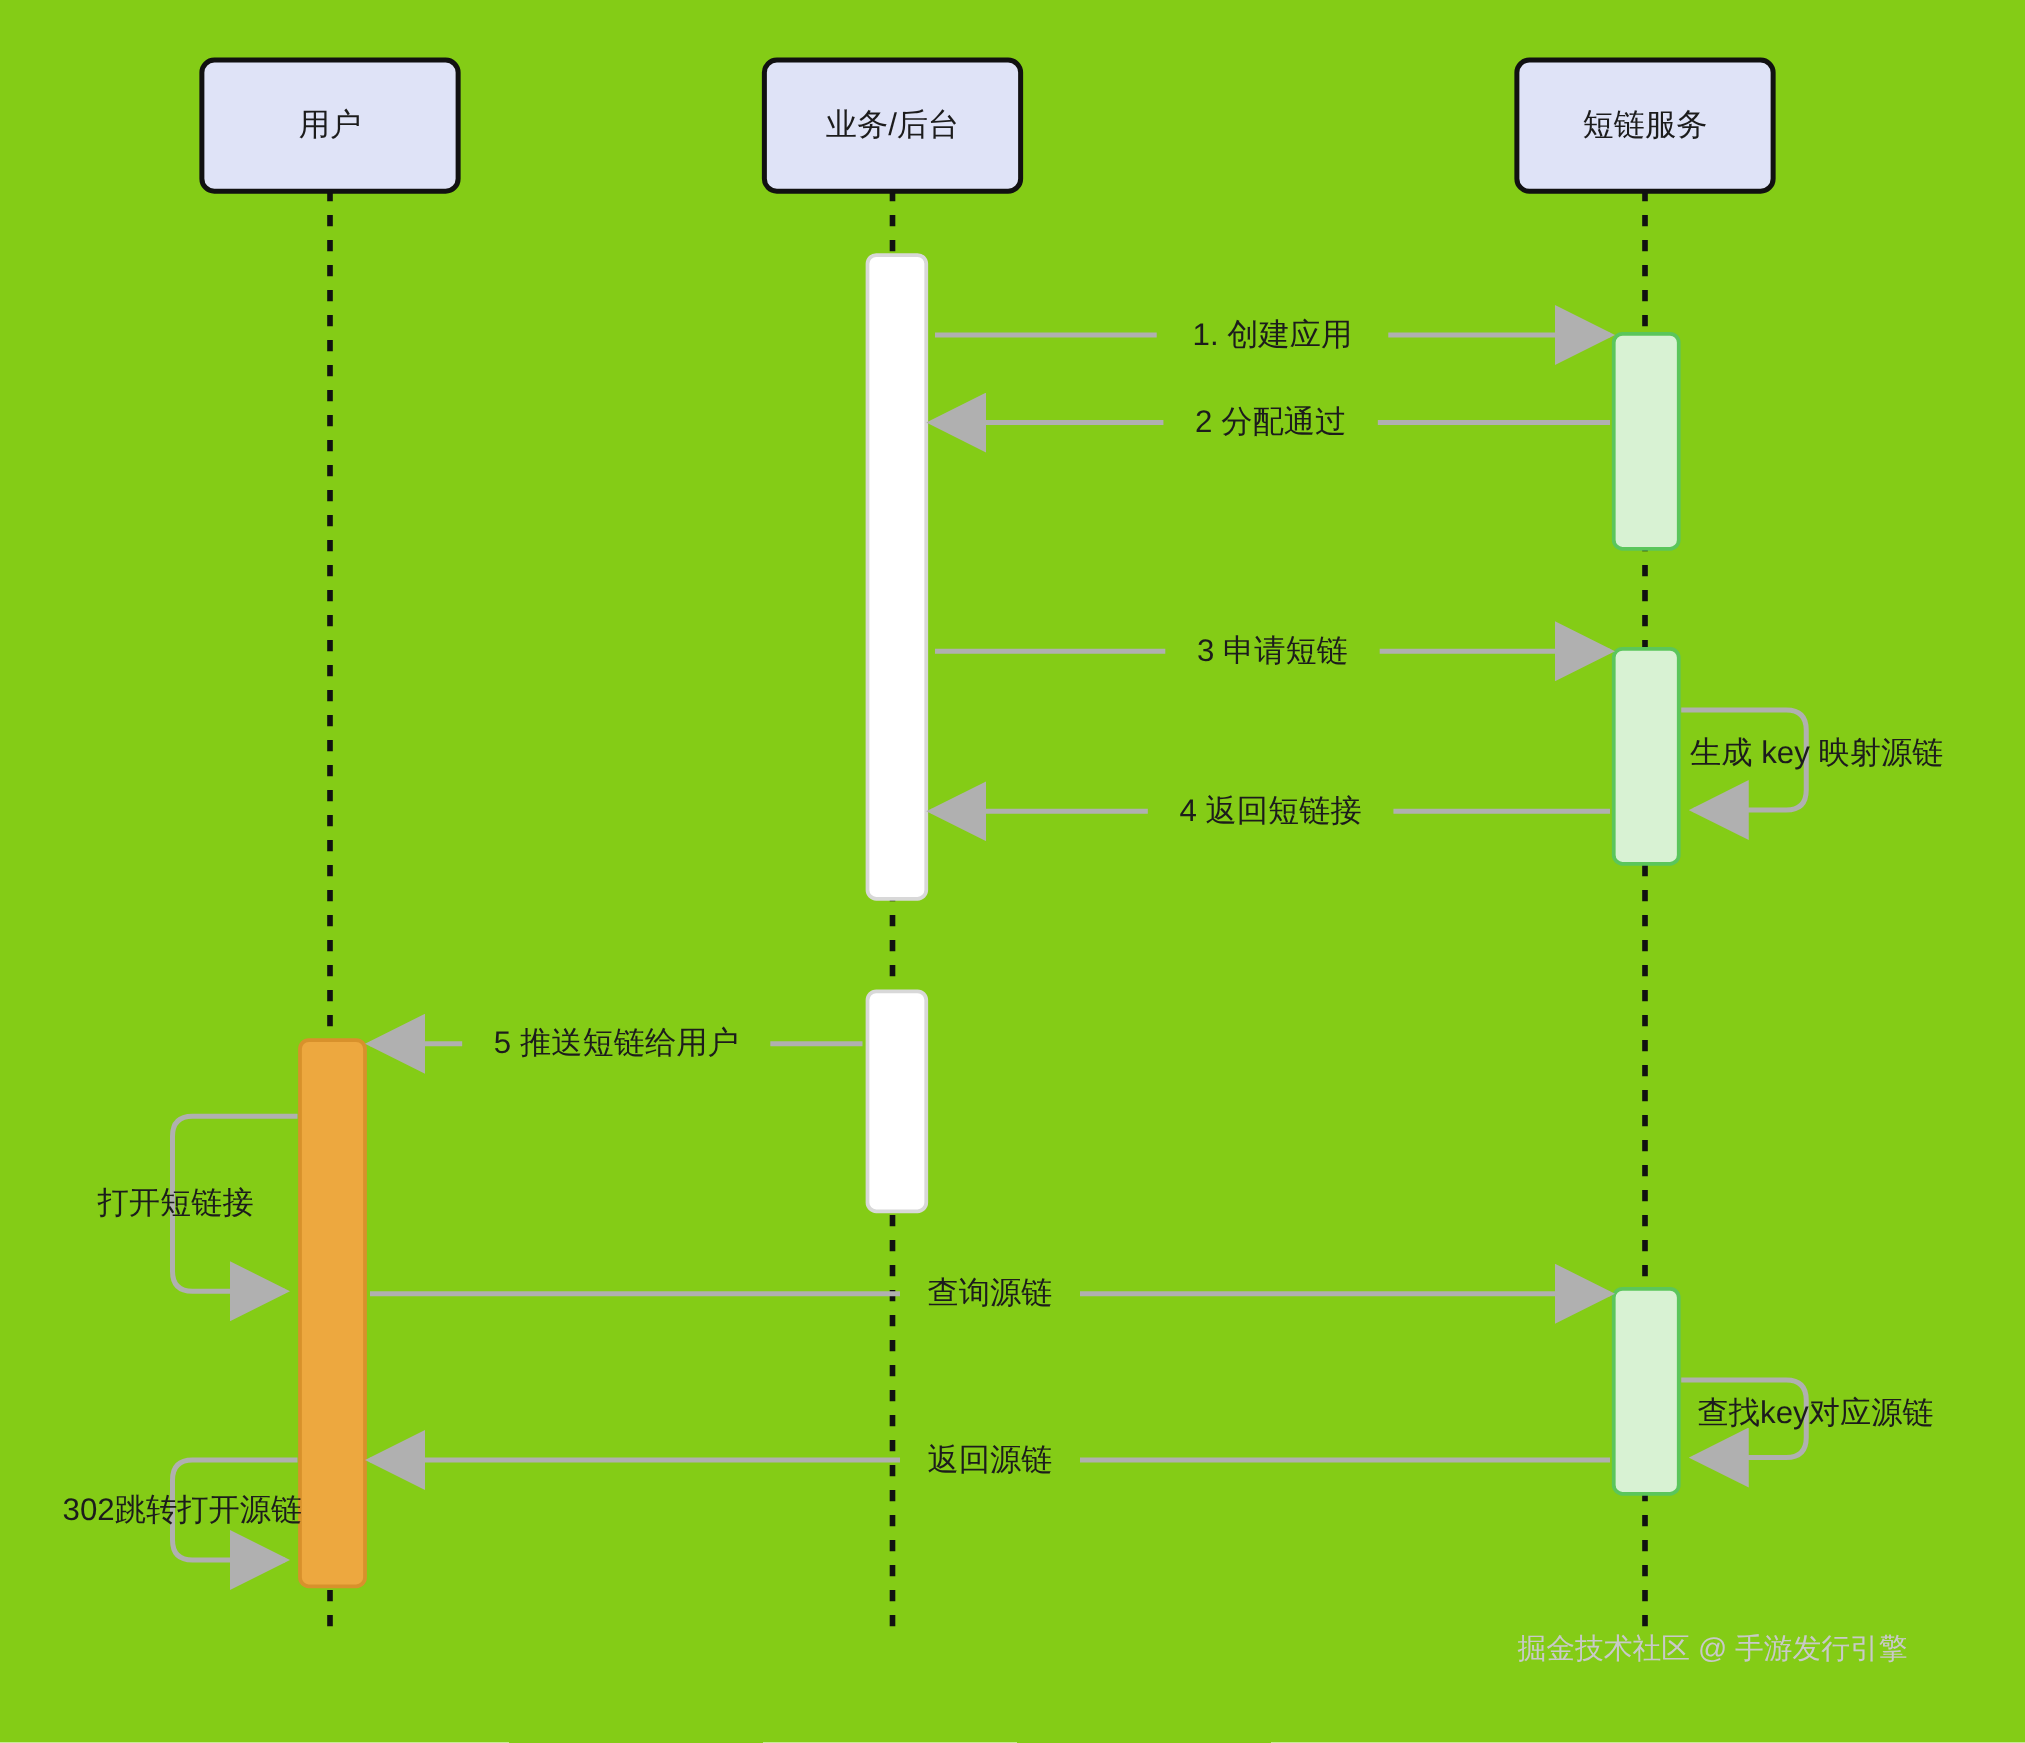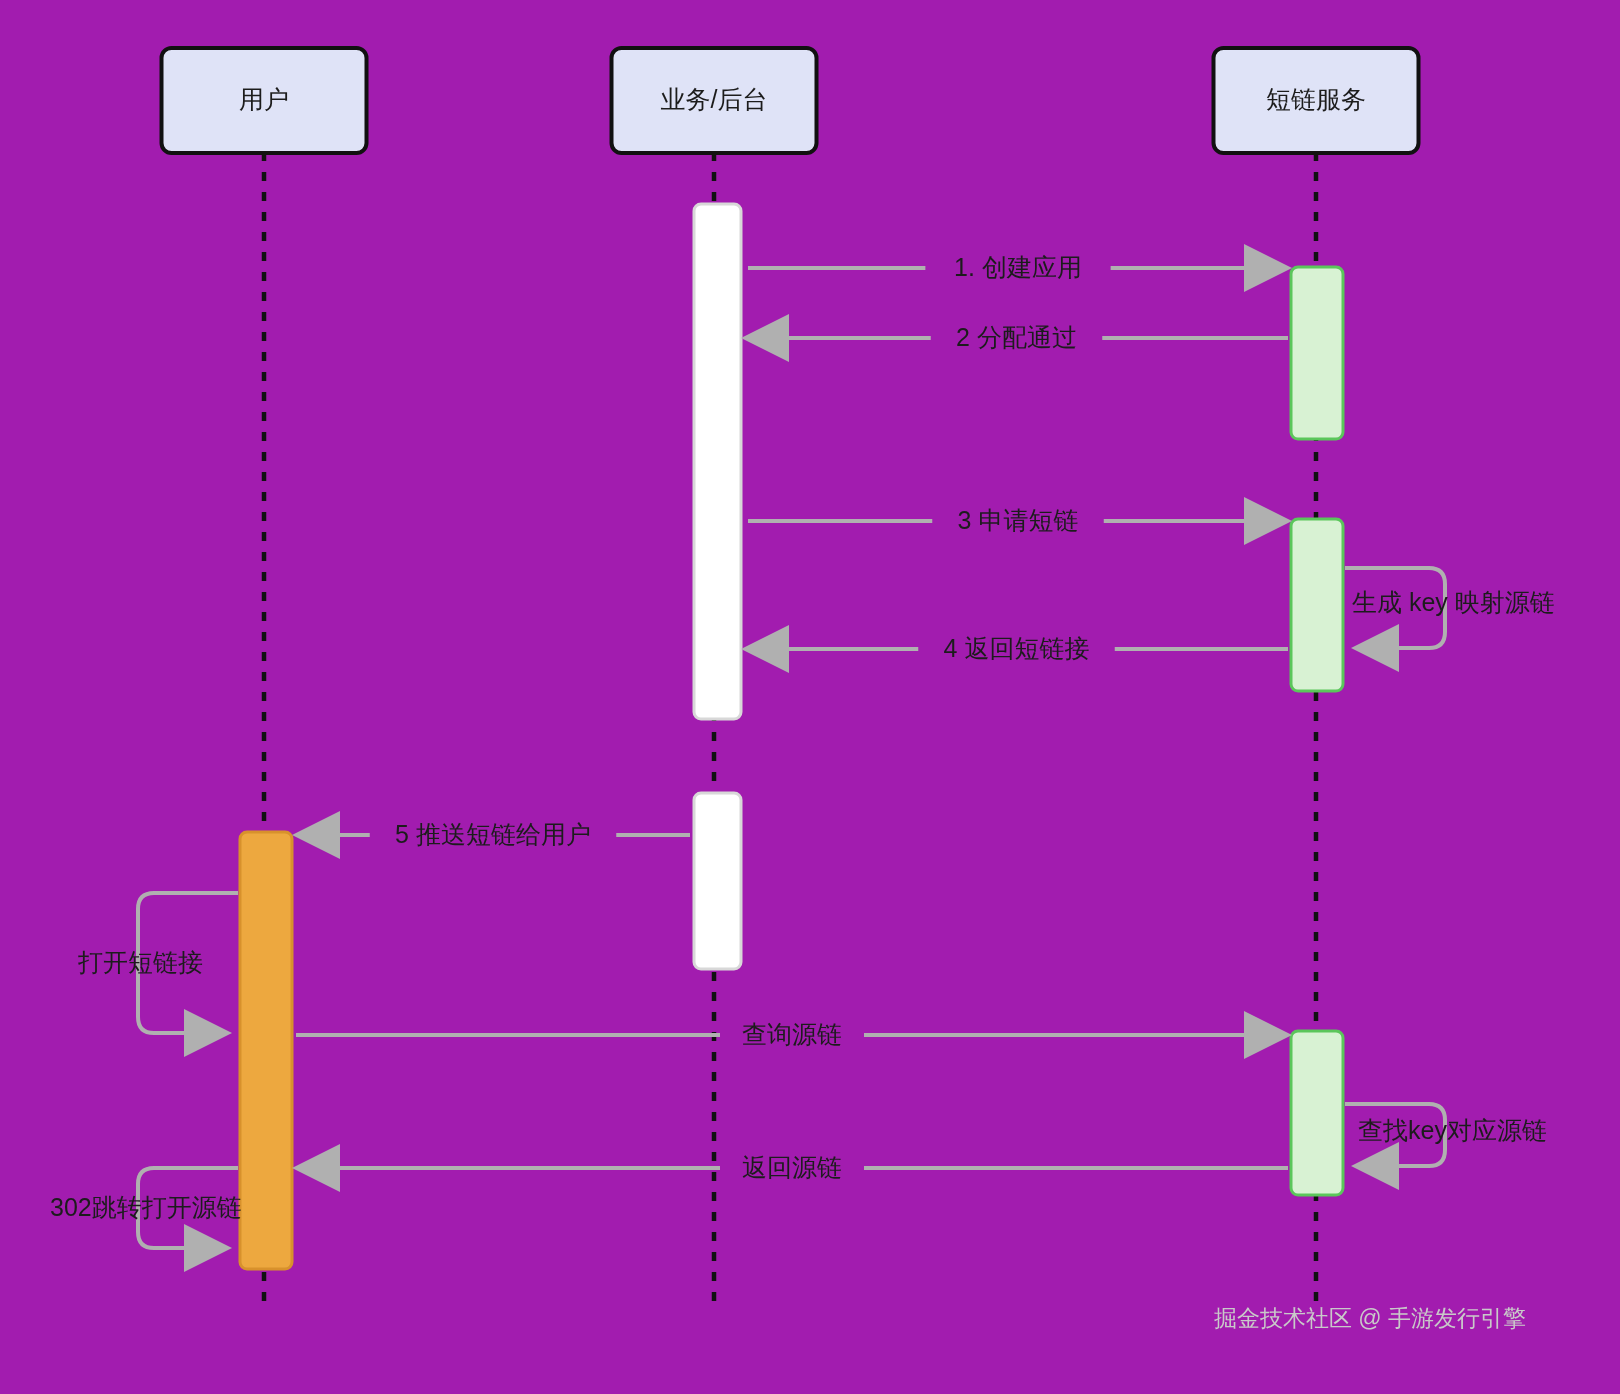--- a/index.html
+++ b/index.html
@@ -7,21 +7,21 @@
     padding: 0;
     background: #ffffff;
   }
   body {
     font-family: "Liberation Sans", "DejaVu Sans", sans-serif;
   }
   #canvas {
     position: relative;
     width: 1620px;
     height: 1394px;
-    background: #a21caf;
+    background: #84cc16;
     overflow: hidden;
   }
   svg.diagram {
     position: absolute;
     left: 0;
     top: 0;
     width: 1620px;
     height: 1394px;
   }
   .actor-label {

